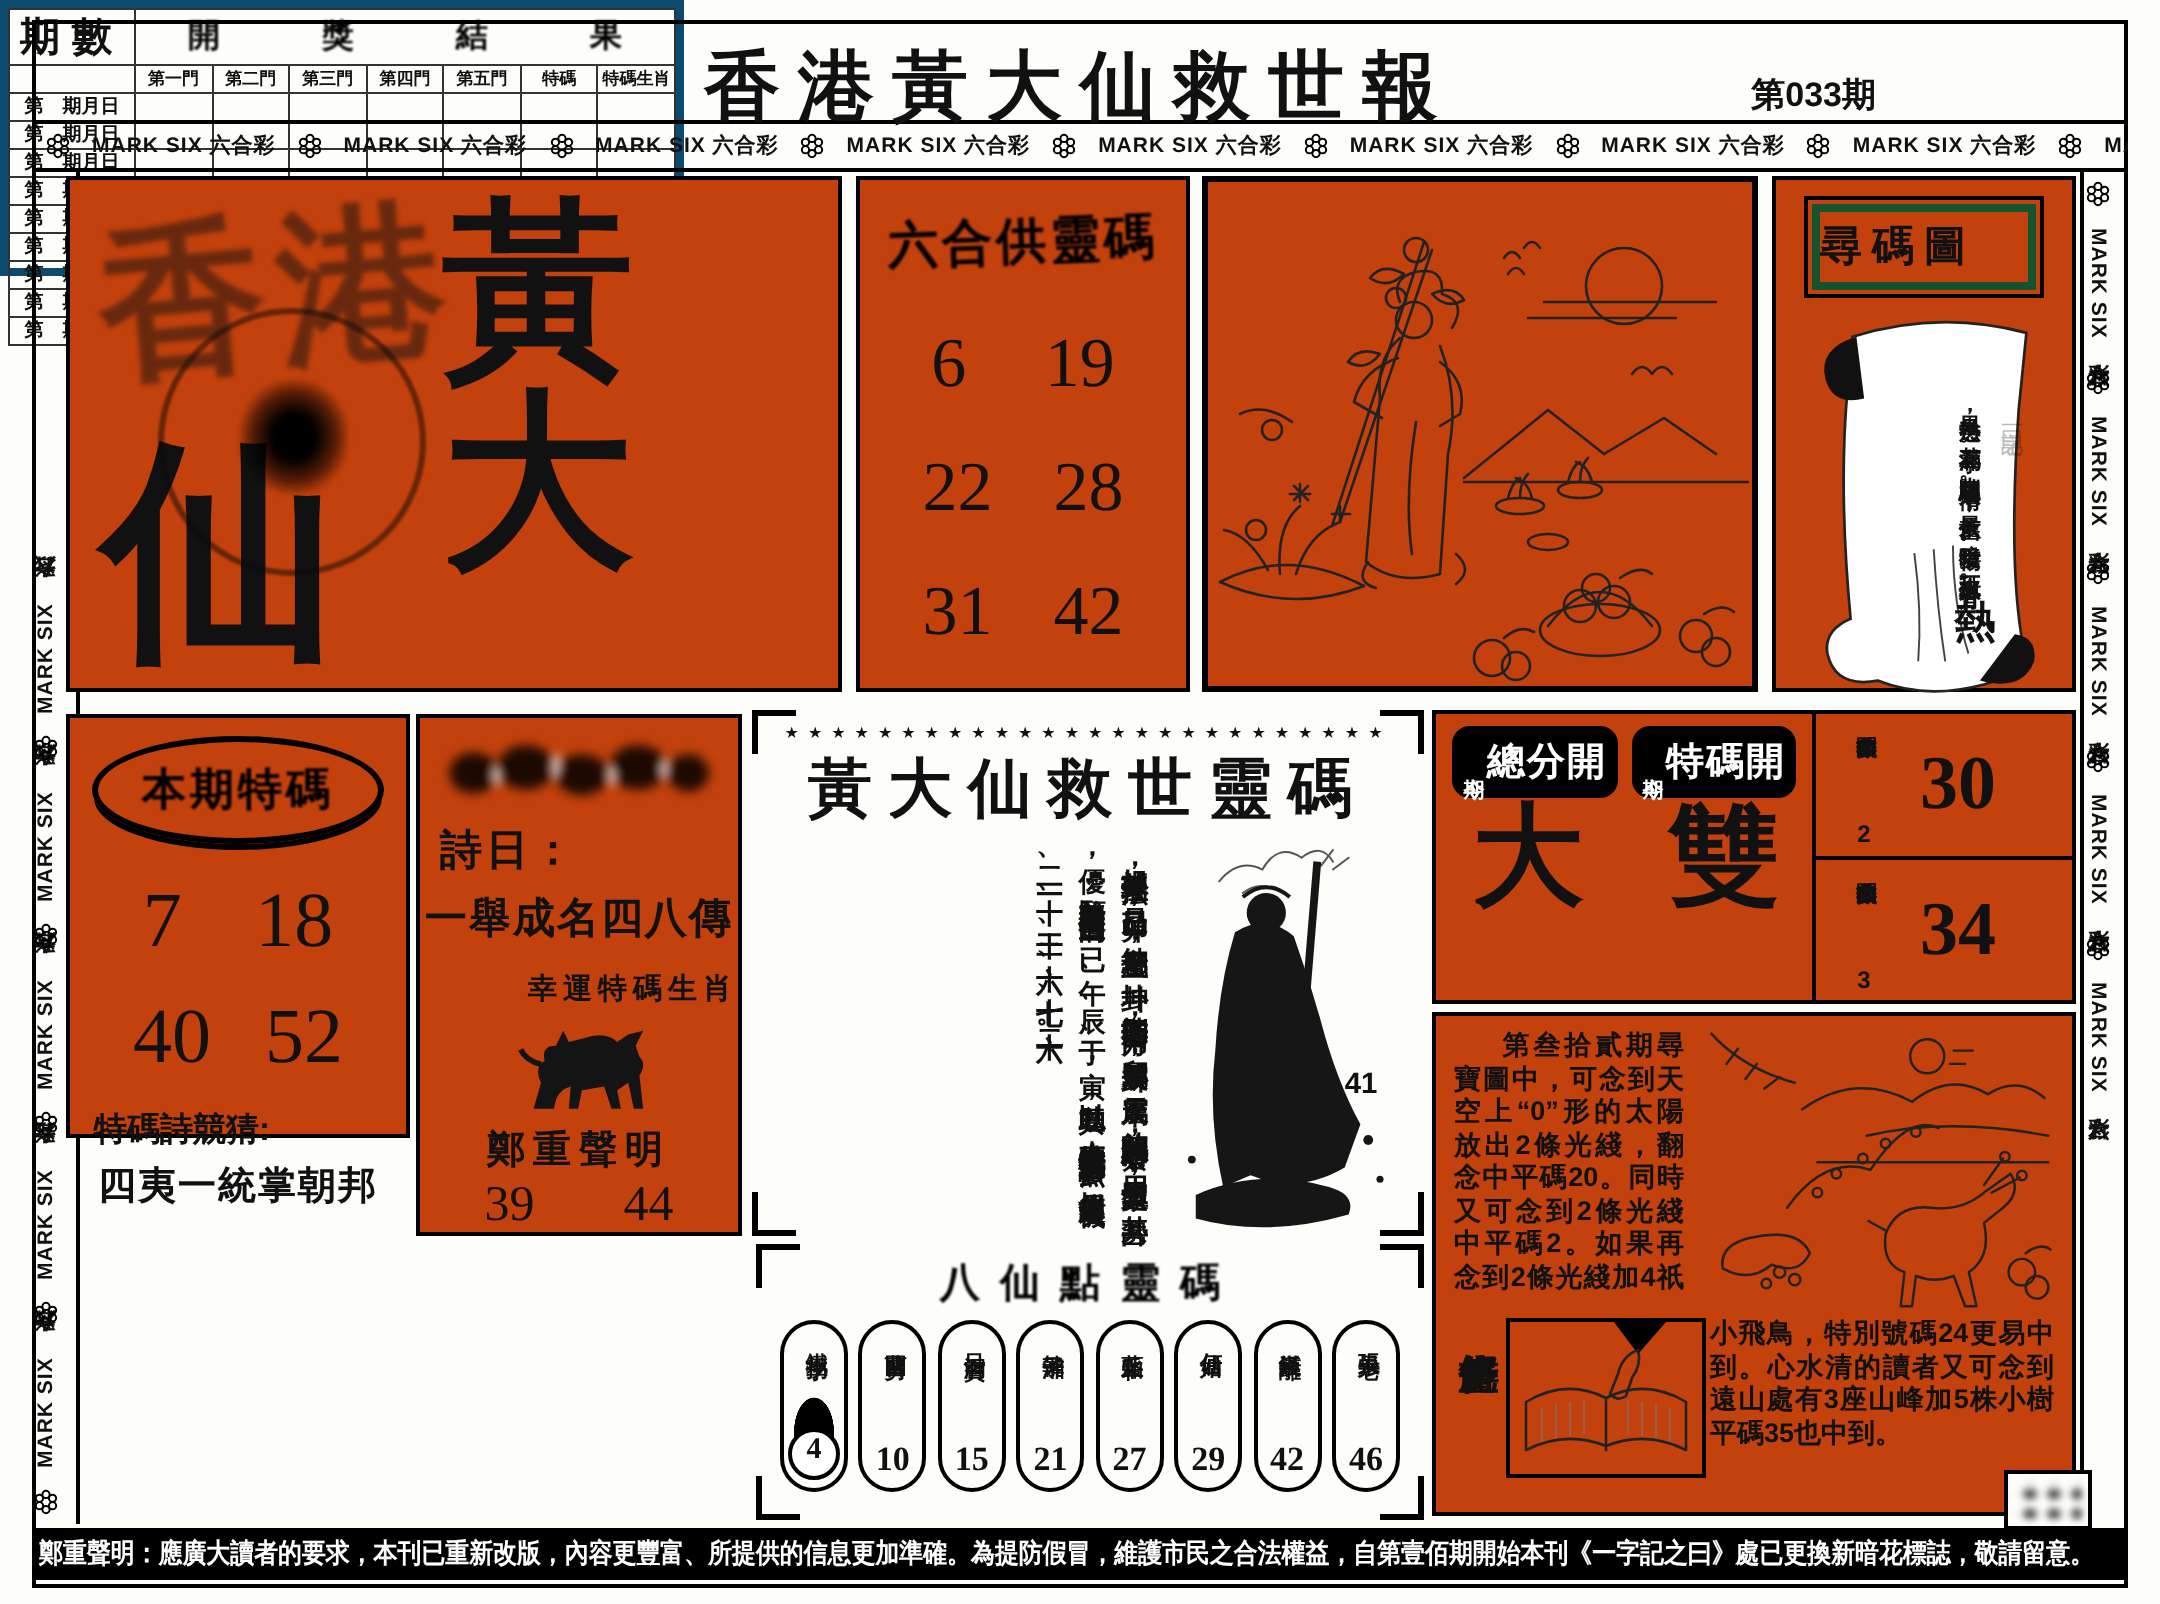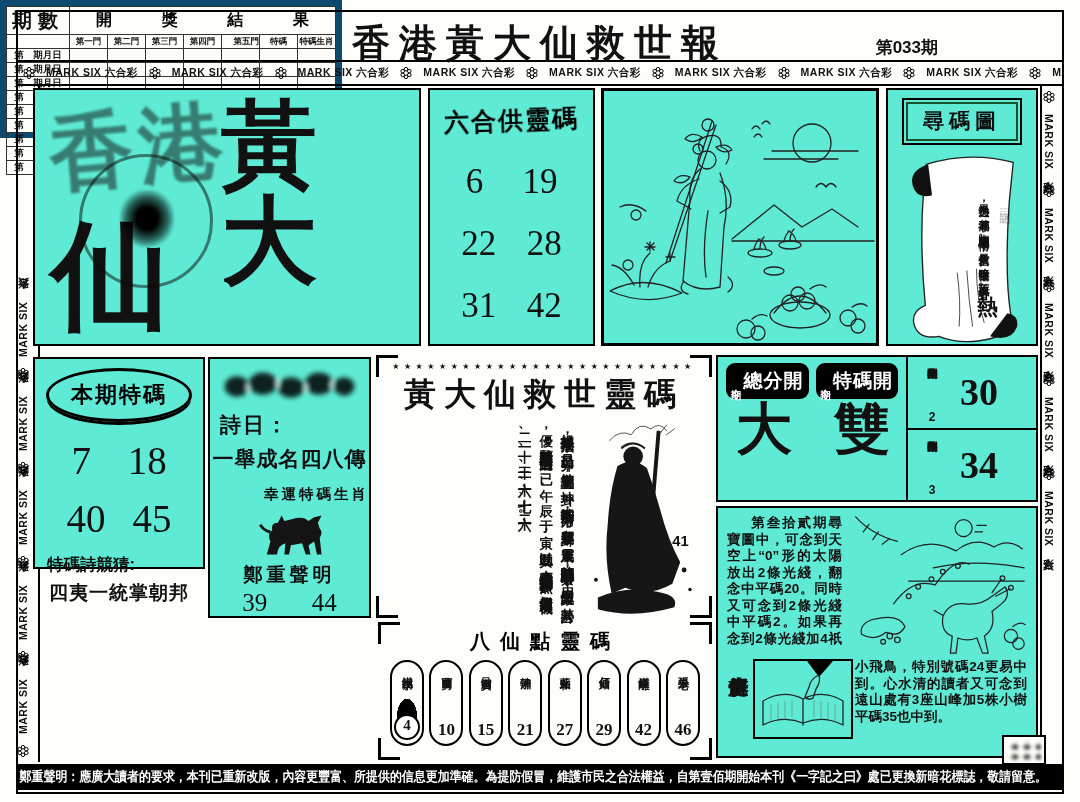--- a/index.html
+++ b/index.html
@@ -1,19 +1,19 @@
 <!DOCTYPE html>
 <html><head>
 <meta charset="utf-8">
 <style>
   html,body{margin:0;padding:0;background:#e8e8e4;}
   .page{position:relative;width:1080px;height:802px;background:#fdfdfa;font-family:"Liberation Sans",sans-serif;color:#111;overflow:hidden;margin:0 auto;}
   .serif{font-family:"Liberation Serif",serif;}
   .rough{filter:blur(.4px) contrast(1.6);}
-  .box{position:absolute;background:#5eead4;border:2px solid #000;box-sizing:border-box;}
+  .box{position:absolute;background:#c2410c;border:2px solid #000;box-sizing:border-box;}
   .outer-frame{position:absolute;left:16px;top:10px;width:1048px;height:784px;border:2px solid #000;box-sizing:border-box;}
   
   .title-bar{position:absolute;left:16px;top:10px;width:1048px;height:52px;border-bottom:2px solid #000;box-sizing:border-box;}
   .main-title{position:absolute;left:0;right:0;top:8px;text-align:center;font-family:"Liberation Serif",serif;font-weight:900;font-size:38px;letter-spacing:9px;}
   .issue{position:absolute;right:126px;top:26px;font-size:17px;font-weight:700;}
   
   .hstrip{position:absolute;left:16px;top:62px;width:1048px;height:24px;border-bottom:2px solid #000;box-sizing:border-box;display:flex;align-items:center;gap:10px;overflow:hidden;padding-left:6px;}
   .strip-text{font-size:10.5px;font-weight:700;white-space:nowrap;letter-spacing:.5px;}
   .flower{width:14px;height:14px;flex:none;}
   .vstrip{position:absolute;top:86px;width:24px;height:676px;box-sizing:border-box;overflow:hidden;}
@@ -33,21 +33,21 @@
   #box-gong{left:428px;top:88px;width:167px;height:258px;}
   .gong-title{margin-top:14px;text-align:center;font-size:25px;font-weight:900;letter-spacing:2px;transform:rotate(-2deg);}
   #box-gong .num-row{display:flex;justify-content:space-around;padding:0 16px;margin-top:27px;}
   #box-gong .num{font-size:35px;}
   
   #box-fairy{left:601px;top:88px;width:278px;height:258px;border-width:3px;}
   #box-fairy svg{width:100%;height:100%;}
   
   #box-xun{left:886px;top:88px;width:152px;height:258px;}
   .xun-frame{margin:8px auto 2px;width:120px;border:2px solid #000;padding:2px;box-sizing:border-box;}
-  .xun-inner{border:2px solid #14532d;text-align:center;font-size:21px;font-weight:900;letter-spacing:5px;padding:3px 0 4px;}
+  .xun-inner{border:4px solid #14532d;text-align:left;font-size:21px;font-weight:900;letter-spacing:5px;padding:3px 0 4px;}
   .scroll-wrap{position:relative;height:198px;}
   .scroll-wrap svg{position:absolute;left:0;top:0;width:100%;height:100%;}
   .scroll-poem{position:absolute;right:44px;top:48px;height:146px;writing-mode:vertical-rl;font-size:11px;line-height:1.6;letter-spacing:1px;font-weight:600;}
   .scroll-watermark{position:absolute;right:24px;top:56px;height:110px;writing-mode:vertical-rl;font-size:11px;opacity:.28;}
   .scroll-hot{position:absolute;right:38px;top:146px;font-size:21px;font-weight:900;}
   
   #box-tema{left:33px;top:357px;width:172px;height:212px;}
   .tema-ellipse{margin:9px auto 0;width:140px;height:48px;border:3px solid #000;border-radius:50%;display:flex;align-items:center;justify-content:center;box-shadow:0 4px 0 -1px #000;}
   .tema-title{font-size:22px;font-weight:900;letter-spacing:2px;}
   #box-tema .num-row{display:flex;justify-content:space-around;padding:0 18px;margin-top:19px;}
@@ -102,30 +102,30 @@
   
   #box-baxian{position:absolute;left:378px;top:622px;width:334px;height:138px;box-sizing:border-box;}
   .baxian-title{margin-top:6px;text-align:center;font-size:20px;font-weight:900;letter-spacing:10px;}
   .capsules{display:flex;justify-content:space-between;padding:5px 12px 0;}
   .capsule{width:34px;height:86px;border:2px solid #000;border-radius:17px;display:flex;flex-direction:column;align-items:center;justify-content:space-between;padding:6px 0 4px;box-sizing:border-box;position:relative;}
   .cap-name{writing-mode:vertical-rl;text-orientation:upright;font-size:11px;font-weight:700;line-height:1;letter-spacing:1px;}
   .cap-num{font-size:17px;font-weight:700;}
   .capsule.blot{background:radial-gradient(ellipse 60% 38% at 50% 66%,#000 55%,transparent 56%);}
   .capsule.blot .cap-num{background:#fff;border:2px solid #000;border-radius:50%;width:22px;height:22px;line-height:19px;text-align:center;font-size:15px;}
   
-  #box-table{left:33px;top:622px;width:342px;height:138px;border:6px solid #0c4a6e;box-sizing:border-box;}
+  #box-table{left:33px;top:622px;width:342px;height:138px;border:4px solid #0c4a6e;box-sizing:border-box;}
   .res-table{width:100%;height:100%;border-collapse:collapse;table-layout:fixed;}
   .res-table th,.res-table td{border:1px solid #333;padding:0;}
   .th-qishu{width:62px;font-size:20px;font-weight:900;letter-spacing:6px;}
   .th-kai{height:22px;}
   .th-kai-flex{display:flex;justify-content:space-between;padding:0 26px;font-size:16px;font-weight:900;filter:blur(.4px) contrast(1.6);}
   .th-door{font-size:8.5px;font-weight:700;height:13px;}
   .td-label{font-size:9.5px;font-weight:700;text-align:center;white-space:nowrap;}
   .data-row td{height:11px;}
-  .res-table tr:nth-child(2) th:nth-child(6){width:28px;text-align:right;}
+  .res-table tr:nth-child(2) th:nth-child(6){width:28px;}
   .res-table tr:nth-child(2) th:nth-child(7){width:38px;}
   
   .disclaimer{position:absolute;left:16px;top:764px;width:1048px;height:26px;background:#000;color:#fff;display:flex;align-items:center;overflow:hidden;}
   .disclaimer span{font-size:13.5px;font-weight:700;white-space:nowrap;transform:scaleX(.885);transform-origin:left center;padding-left:4px;}
   .corner-peek{position:absolute;left:1002px;top:735px;width:44px;height:30px;background:#fdfdfa;border:2px solid #000;box-sizing:border-box;overflow:hidden;}
   .corner-peek::after{content:"";position:absolute;inset:3px;background:radial-gradient(#000 18%,transparent 60%) 2px 2px/12px 10px repeat;filter:blur(1.5px);opacity:.7;}
   .num{line-height:1;}
   svg .ln{fill:none;stroke:#222;stroke-width:1.3;stroke-linecap:round;stroke-linejoin:round;}
   svg .ltln{fill:none;stroke:#555;stroke-width:1;stroke-linecap:round;}
 </style>
@@ -451,21 +451,21 @@
     <div class="tema-ellipse">
       <span class="tema-title rough">本期特碼</span>
     </div>
     <div>
         <div class="num-row">
           <span class="num serif">7</span>
           <span class="num serif">18</span>
         </div>
         <div class="num-row">
           <span class="num serif">40</span>
-          <span class="num serif">45</span>
+          <span class="num serif">52</span>
         </div>
       </div>
     <div class="quiz-label">特碼詩競猜:</div>
     <div class="quiz-poem">四夷一統掌朝邦</div>
   </div>
 
   <div class="box" id="box-poem">
     <svg class="smudge" viewBox="0 0 150 45">
       <g fill="#000">
           <ellipse cx="18" cy="23" rx="13" ry="11"></ellipse>

